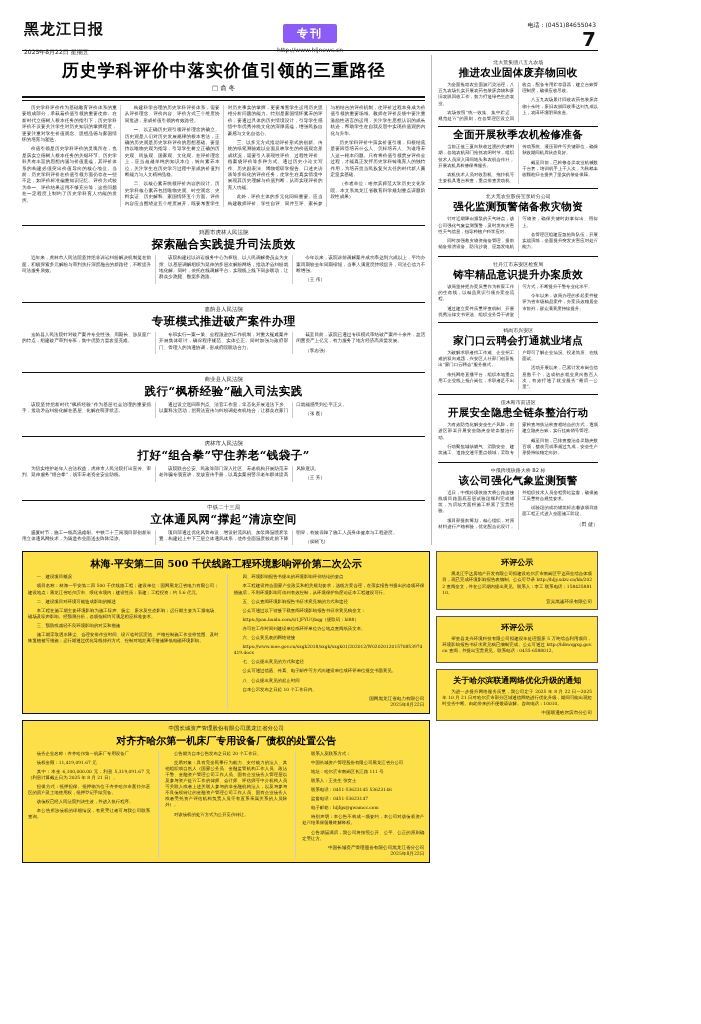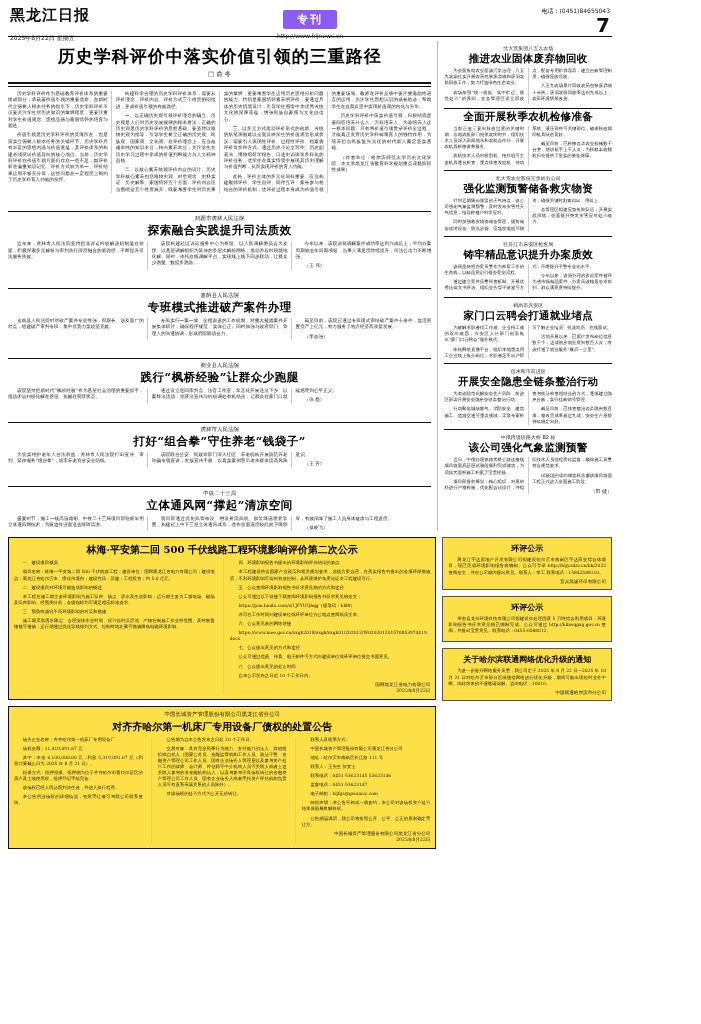--- a/index.html
+++ b/index.html
@@ -4,21 +4,21 @@
 <style>
   html,body{margin:0;padding:0;}
   body{
     width:701px;height:1024px;
     background:#ffffff;
     font-family:"DejaVu Sans","Liberation Sans",sans-serif;
     color:#111;
     overflow:hidden;
     position:relative;
   }
-  .page{position:relative;width:620px;height:1024px;padding:0;box-sizing:border-box;}
+  .page{position:relative;width:620px;height:1024px;padding:14px;box-sizing:border-box;}
   
   .masthead{
     display:flex;align-items:flex-start;justify-content:space-between;
     padding:6px 10px 0 10px;height:34px;box-sizing:border-box;
   }
   .paper-name{
     font-family:"DejaVu Serif","Liberation Serif",serif;
     font-weight:bold;font-size:15px;letter-spacing:1px;color:#111;
     line-height:18px;
   }
@@ -159,21 +159,21 @@
         <div class="cols3 body-text">
           <p>嘉荫县人民法院针对破产案件专业性强、周期长、涉及面广的特点，组建破产审判专班，集中优势力量攻坚克难。</p>
           <p>专班实行一案一策、全程跟进的工作机制，对重大疑难案件开展集体研讨，确保程序规范、实体公正。同时加强与政府部门、管理人的沟通协调，形成府院联动合力。</p>
           <p>截至目前，该院已通过专班模式审结破产案件十余件，盘活闲置资产上亿元，有力服务了地方经济高质量发展。</p>
           <p>（李志强）</p>
         </div>
       </div>
 
       <div class="sub-block">
         <div class="kicker">商业县人民法院</div>
-        <div class="sub-head">践行“枫桥经验”让群众少跑腿</div>
+        <div class="sub-head">践行“枫桥经验”融入司法实践</div>
         <div class="cols3 body-text">
           <p>该院坚持把新时代“枫桥经验”作为基层社会治理的重要抓手，推动矛盾纠纷化解在基层、化解在萌芽状态。</p>
           <p>通过设立巡回审判点、法官工作室，常态化开展送法下乡、以案释法活动，把普法宣传与纠纷调处有机结合，让群众在家门口就能感受到公平正义。</p>
           <p>（张 磊）</p>
         </div>
       </div>
 
 
       <div class="sub-block">
         <div class="kicker">虎林市人民法院</div>

